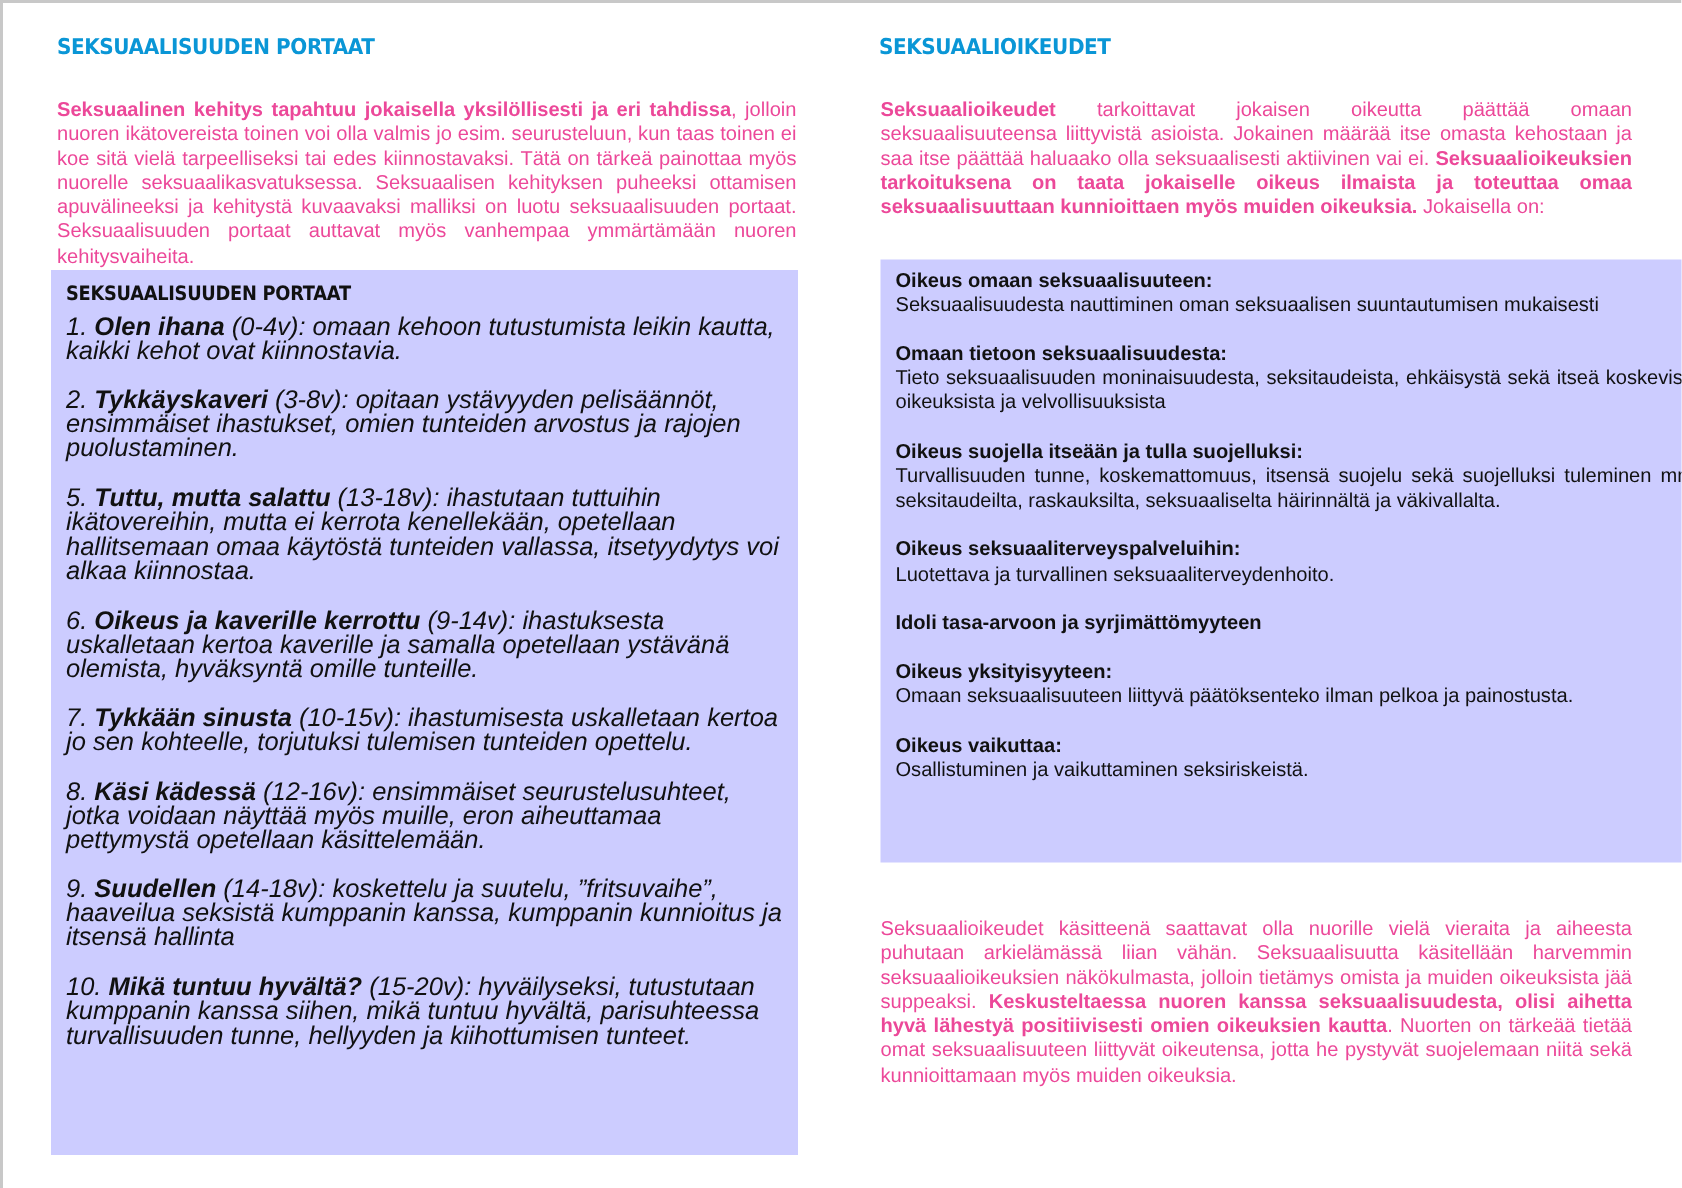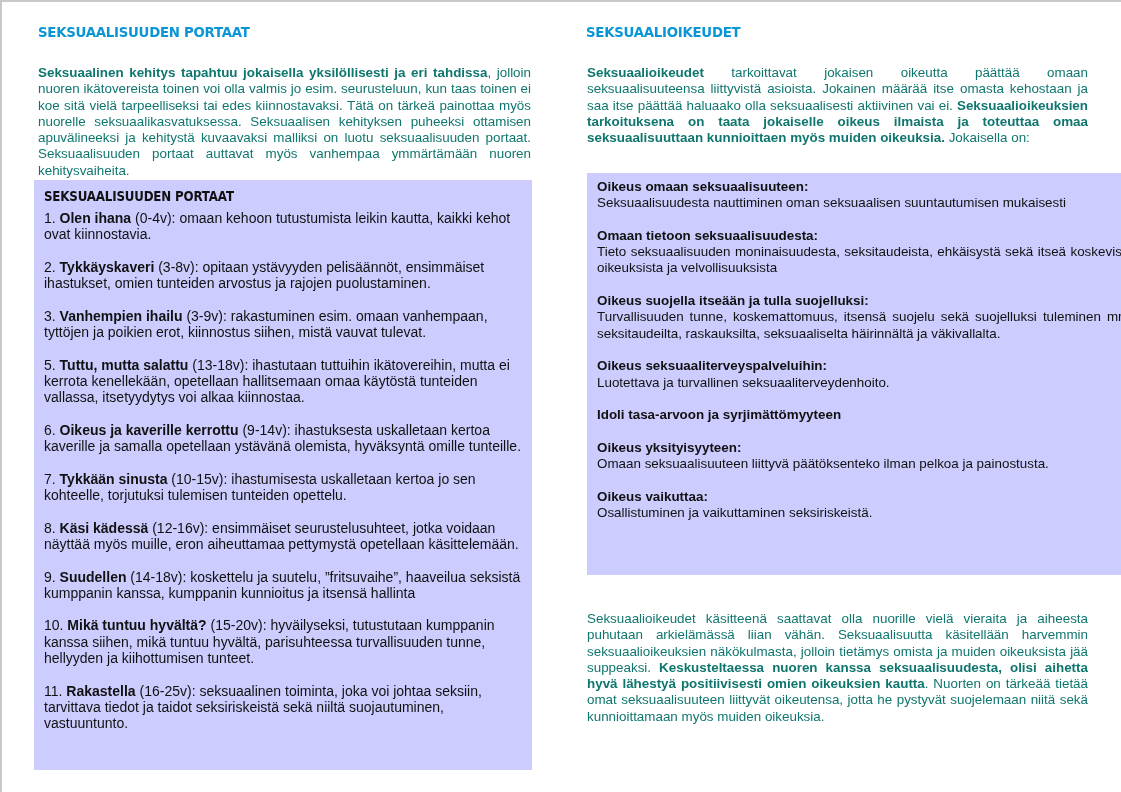--- a/index.html
+++ b/index.html
@@ -21,43 +21,44 @@
     letter-spacing: -0.3px;
     color: #0a96d6;
     transform: scaleX(0.92);
     transform-origin: left center;
   }
   .para {
     position: absolute;
     font-size: 13.4px;
     line-height: 16.3px;
     text-align: justify;
-    color: #0f766e;
+    color: #ec4899;
   }
   .para b { font-weight: bold; }
 
   .box {
     position: absolute;
     background: #ccccff;
     box-sizing: border-box;
   }
   .box-title {
     font-family: "DejaVu Sans", sans-serif;
     font-weight: bold;
     font-size: 13.2px;
     letter-spacing: -0.2px;
     transform: scaleX(0.9);
     transform-origin: left center;
     margin-bottom: 6px;
     color: #111;
   }
   .step {
-    font-size: 14px;
+    font-size: 17px;
     line-height: 16.3px;
     margin-bottom: 16.3px;
+    font-style: italic;
   }
   .step:last-child { margin-bottom: 0; }
   .step b { font-weight: bold; }
 
   .right-item { font-size: 13.4px; line-height: 16.3px; margin-bottom: 16.3px; text-align: justify; }
   .right-item .rt { font-weight: bold; display: block; }
   .right-item .rd { display: block; }
 </style>
 </head>
 <body>
@@ -67,28 +68,26 @@
 
 <div class="heading" style="left: 38px; top: 24px; color: rgb(10, 150, 214);">SEKSUAALISUUDEN PORTAAT</div>
 
 <div class="para" style="left:38px; top:65px; width:493px;"><b>Seksuaalinen kehitys tapahtuu jokaisella yksilöllisesti ja eri tahdissa</b><span>, jolloin nuoren ikätovereista toinen voi olla valmis jo esim. seurusteluun, kun taas toinen ei koe sitä vielä tarpeelliseksi tai edes kiinnostavaksi. Tätä on tärkeä painottaa myös nuorelle seksuaalikasvatuksessa. Seksuaalisen kehityksen puheeksi ottamisen apuvälineeksi ja kehitystä kuvaavaksi malliksi on luotu seksuaalisuuden portaat. Seksuaalisuuden portaat auttavat myös vanhempaa ymmärtämään nuoren kehitysvaiheita.</span></div>
 
 <div class="box" style="left: 34px; top: 180px; width: 498px; height: 590px; padding: 9px 10px 0px; background: rgb(204, 204, 255);">
   <div class="box-title">SEKSUAALISUUDEN PORTAAT</div>
   <div id="steps">
       <div class="step"><span>1. </span><b>Olen ihana</b><span> (0-4v)</span><span>: omaan kehoon tutustumista leikin kautta, kaikki kehot ovat kiinnostavia.</span></div>
       <div class="step"><span>2. </span><b>Tykkäyskaveri</b><span> (3-8v)</span><span>: opitaan ystävyyden pelisäännöt, ensimmäiset ihastukset, omien tunteiden arvostus ja rajojen puolustaminen.</span></div>
-      <div class="step"><span>3. </span><b>Vanhempien ihailu</b><span> (3-9v)</span><span>: rakastuminen esim. omaan vanhempaan, tyttöjen ja poikien erot, kiinnostus siihen, mistä vauvat tulevat.</span></div>
       <div class="step"><span>5. </span><b>Tuttu, mutta salattu</b><span> (13-18v)</span><span>: ihastutaan tuttuihin ikätovereihin, mutta ei kerrota kenellekään, opetellaan hallitsemaan omaa käytöstä tunteiden vallassa, itsetyydytys voi alkaa kiinnostaa.</span></div>
       <div class="step"><span>6. </span><b>Oikeus ja kaverille kerrottu</b><span> (9-14v)</span><span>: ihastuksesta uskalletaan kertoa kaverille ja samalla opetellaan ystävänä olemista, hyväksyntä omille tunteille.</span></div>
       <div class="step"><span>7. </span><b>Tykkään sinusta</b><span> (10-15v)</span><span>: ihastumisesta uskalletaan kertoa jo sen kohteelle, torjutuksi tulemisen tunteiden opettelu.</span></div>
       <div class="step"><span>8. </span><b>Käsi kädessä</b><span> (12-16v)</span><span>: ensimmäiset seurustelusuhteet, jotka voidaan näyttää myös muille, eron aiheuttamaa pettymystä opetellaan käsittelemään.</span></div>
       <div class="step"><span>9. </span><b>Suudellen</b><span> (14-18v)</span><span>: koskettelu ja suutelu, ”fritsuvaihe”, haaveilua seksistä kumppanin kanssa, kumppanin kunnioitus ja itsensä hallinta</span></div>
       <div class="step"><span>10. </span><b>Mikä tuntuu hyvältä?</b><span> (15-20v)</span><span>: hyväilyseksi, tutustutaan kumppanin kanssa siihen, mikä tuntuu hyvältä, parisuhteessa turvallisuuden tunne, hellyyden ja kiihottumisen tunteet.</span></div>
-      <div class="step"><span>11. </span><b>Rakastella</b><span> (16-25v)</span><span>: seksuaalinen toiminta, joka voi johtaa seksiin, tarvittava tiedot ja taidot seksiriskeistä sekä niiltä suojautuminen, vastuuntunto.</span></div>
     </div>
 </div>
 
 <div class="heading" style="left: 586px; top: 24px; color: rgb(10, 150, 214);">SEKSUAALIOIKEUDET</div>
 
 <div class="para" style="left:587px; top:65px; width:501px;"><b>Seksuaalioikeudet</b><span> tarkoittavat jokaisen oikeutta päättää omaan seksuaalisuuteensa liittyvistä asioista. Jokainen määrää itse omasta kehostaan ja saa itse päättää haluaako olla seksuaalisesti aktiivinen vai ei. </span><b>Seksuaalioikeuksien tarkoituksena on taata jokaiselle oikeus ilmaista ja toteuttaa omaa seksuaalisuuttaan kunnioittaen myös muiden oikeuksia.</b><span>  Jokaisella on:</span></div>
 
 <div class="box" style="left: 587px; top: 173px; width: 556px; height: 402px; padding: 6px 10px 0px; background: rgb(204, 204, 255);">
   <div id="rights">
       <div class="right-item">

